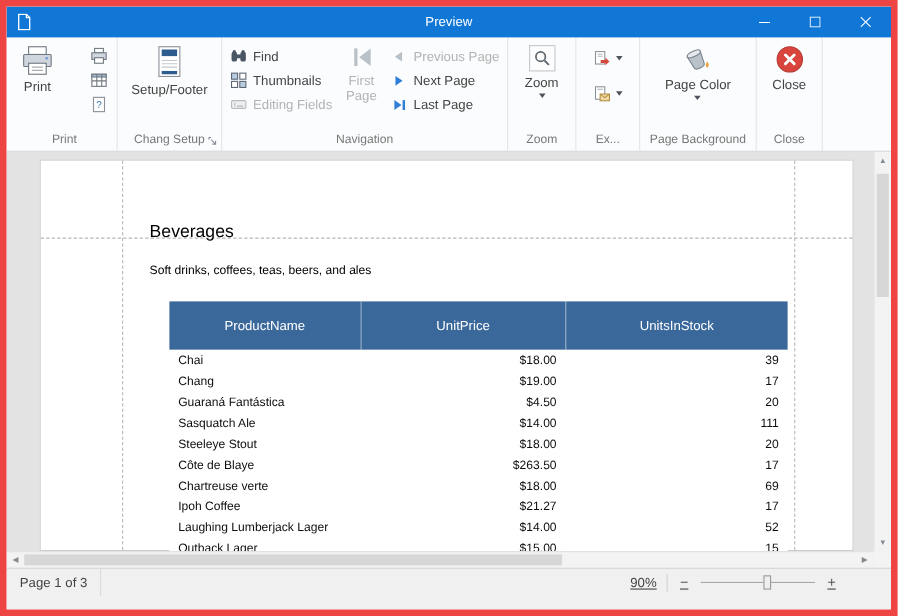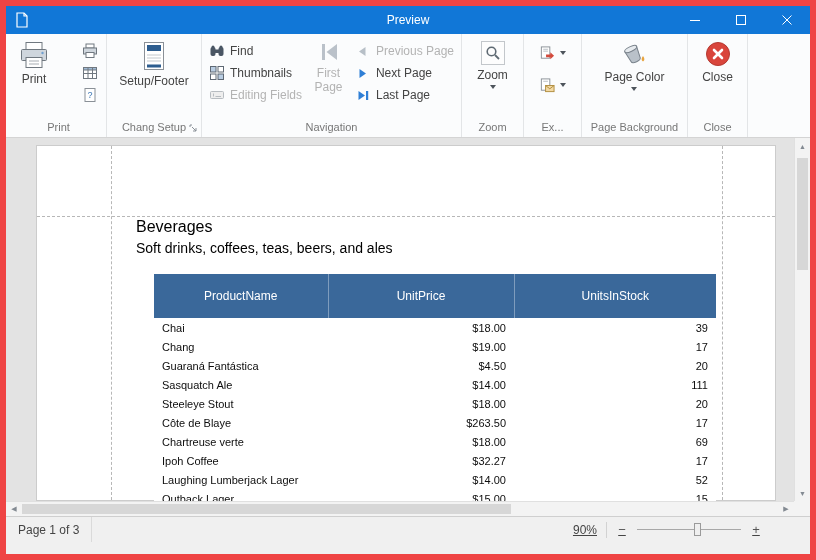--- a/index.html
+++ b/index.html
@@ -38,22 +38,22 @@
   .g-zoom   { width:62px; }
   .g-pagebg { width:106px; }
   .g-export { width:58px; }  .g-export .smallcol { gap:16px; padding-top:11px; }
   .g-close  { width:60px;justify-content:center; }
 
   
   .doc-area { flex:1; position:relative; background:#e3e3e3; overflow:hidden; }
   .page { position:absolute; left:30px; top:7px; width:740px; bottom:15px; background:#fff; border:1px solid #cccccc; }
   .mline-v { position:absolute; top:0; bottom:0; width:0; border-left:1px dashed #b7b7b7; }
   .mline-h { position:absolute; left:0; right:0; height:0; border-top:1px dashed #b7b7b7; }
-  .report-heading { position:absolute; left:99px; top:72px; font-size:16px; color:#000; }
-  .report-subtitle { position:absolute; left:99px; top:94px; font-size:14px; color:#000; }
+  .report-heading { position:absolute; left:99px; top:56px; font-size:16px; color:#000; }
+  .report-subtitle { position:absolute; left:99px; top:94px; font-size:11px; color:#000; }
   .report-table { position:absolute; left:117px; top:128px; width:562px; border-collapse:collapse; font-size:11px; color:#0d0d0d; table-layout:fixed; }
   .report-table th { background:#3a689a; color:#fff; font-weight:normal; height:44px; font-size:12px;
                      text-align:center; vertical-align:middle; border-left:1px solid rgba(255,255,255,0.35); }
   .report-table th:first-child { border-left:none; }
   .report-table th:nth-child(1){ width:174px; } .report-table th:nth-child(2){ width:186px; } .report-table th:nth-child(3){ width:202px; }
   .report-table td { height:19px; padding:0 8px; background:#fff; }
   .report-table td.al { text-align:left; } .report-table td.ar { text-align:right; }
 
   
   .vscroll { position:absolute; top:0; right:0; width:16px; bottom:15px; background:#f3f3f3; border-left:1px solid #e0e0e0; }
@@ -385,21 +385,21 @@
               <td class="ar">$263.50</td>
               <td class="ar">17</td>
             </tr>
             <tr>
               <td class="al">Chartreuse verte</td>
               <td class="ar">$18.00</td>
               <td class="ar">69</td>
             </tr>
             <tr>
               <td class="al">Ipoh Coffee</td>
-              <td class="ar">$32.27</td>
+              <td class="ar">$21.27</td>
               <td class="ar">17</td>
             </tr>
             <tr>
               <td class="al">Laughing Lumberjack Lager</td>
               <td class="ar">$14.00</td>
               <td class="ar">52</td>
             </tr>
             <tr>
               <td class="al">Outback Lager</td>
               <td class="ar">$15.00</td>

